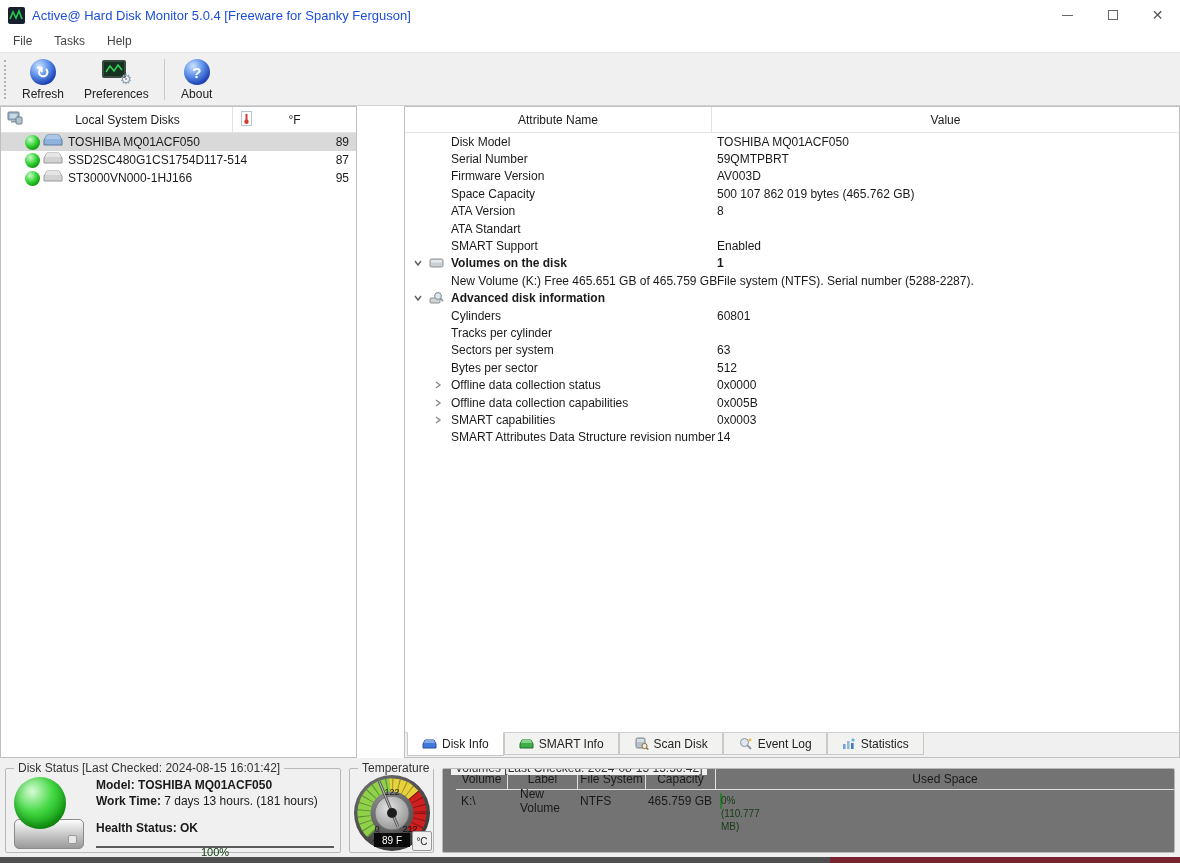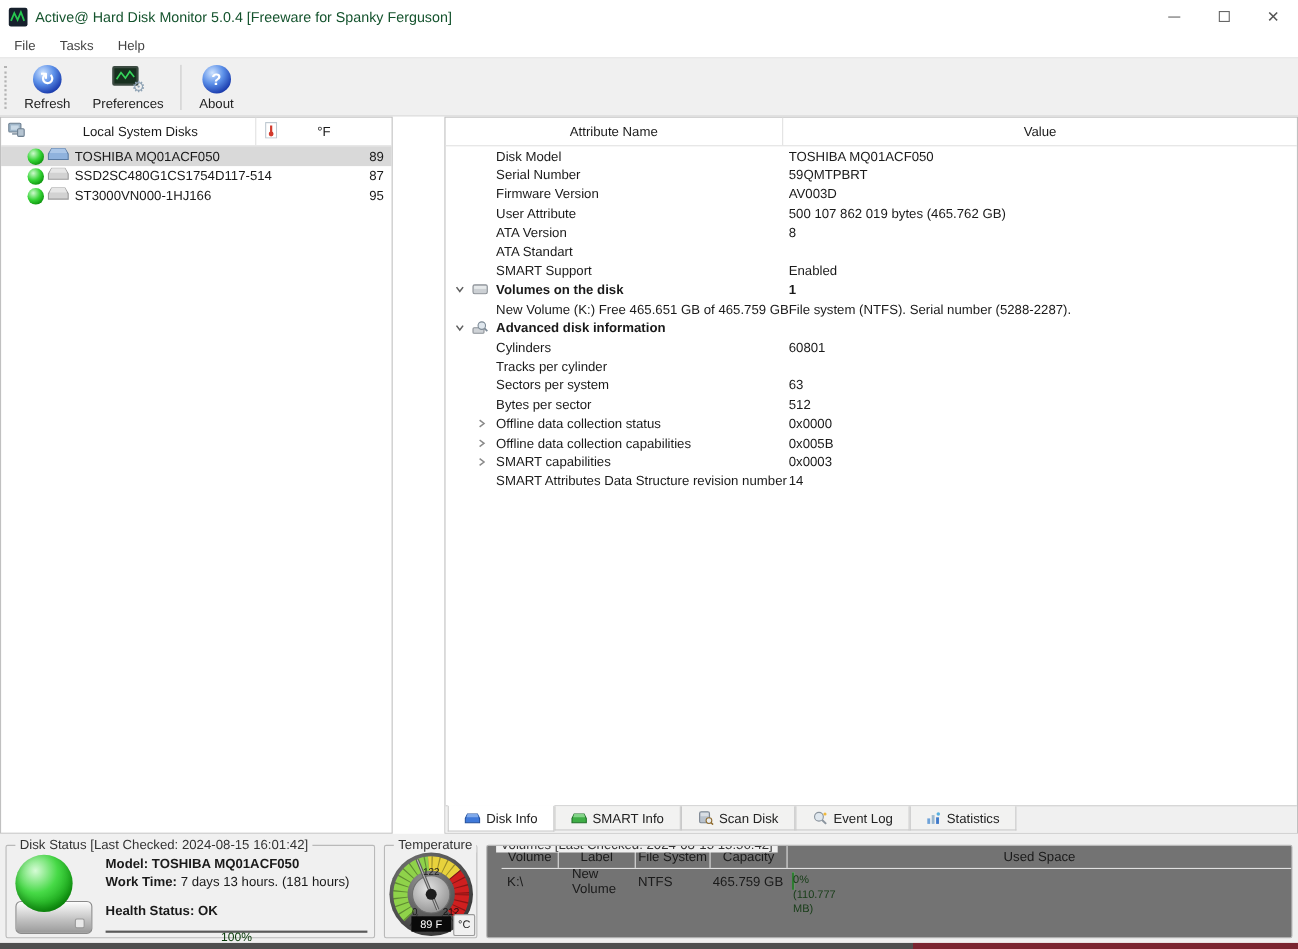--- a/index.html
+++ b/index.html
@@ -4,21 +4,21 @@
 <style>
   * { margin:0; padding:0; box-sizing:border-box; }
   html,body { width:1180px; height:863px; overflow:hidden; }
   body { font-family:"Liberation Sans", sans-serif; font-size:12px; color:#1a1a1a; background:#fff; }
   .window { width:1180px; height:863px; display:flex; flex-direction:column; background:#fff; }
 
   
   .titlebar { height:30px; display:flex; align-items:center; background:#fff; padding-left:8px; flex:none; }
   .app-icon { width:17px; height:17px; background:#16202c; border-radius:2px; margin-right:7px; position:relative; flex:none; }
   .app-icon svg { position:absolute; left:1px; top:1px; }
-  .title-text { color:#14532d; font-size:13px; }
+  .title-text { color:#1d4ed8; font-size:13px; }
   .win-controls { margin-left:auto; display:flex; height:100%; }
   .win-btn { width:45px; height:100%; display:flex; align-items:center; justify-content:center; color:#666; }
   .glyph-min { width:11px; height:0; border-top:1px solid #666; display:block; }
   .glyph-max { width:10px; height:10px; border:1px solid #666; display:block; }
   .glyph-close { font-size:14px; color:#555; line-height:1; }
 
   
   .menubar { height:22px; display:flex; align-items:center; background:#fff; padding-left:2px; flex:none; }
   .menu-item { padding:2px 11px; color:#444; }
 
@@ -260,21 +260,21 @@
           <div class="attr-row">
             <span class="ar-left">
               <span class="sp38"></span>
               <span class="">Firmware Version</span>
             </span>
             <span class="ar-right ">AV003D</span>
           </div>
           <div class="attr-row">
             <span class="ar-left">
               <span class="sp38"></span>
-              <span class="">User Attribute</span>
+              <span class="">Space Capacity</span>
             </span>
             <span class="ar-right ">500 107 862 019 bytes (465.762 GB)</span>
           </div>
           <div class="attr-row">
             <span class="ar-left">
               <span class="sp38"></span>
               <span class="">ATA Version</span>
             </span>
             <span class="ar-right ">8</span>
           </div>

